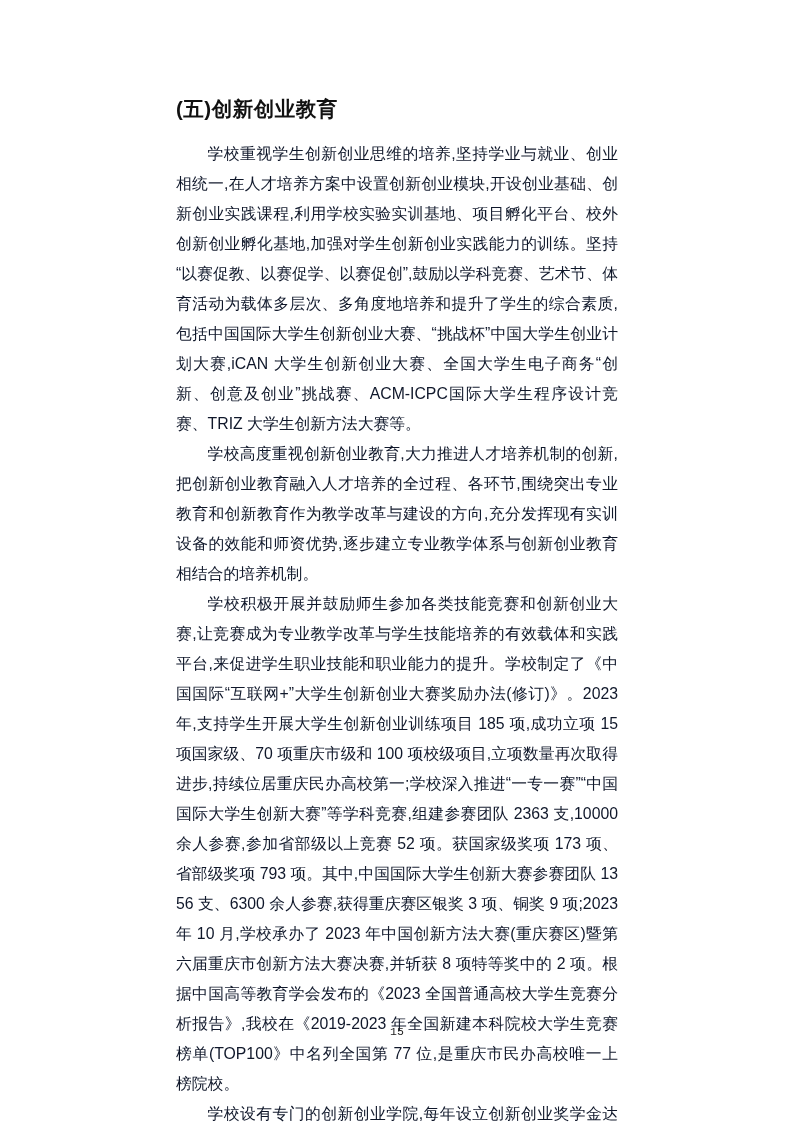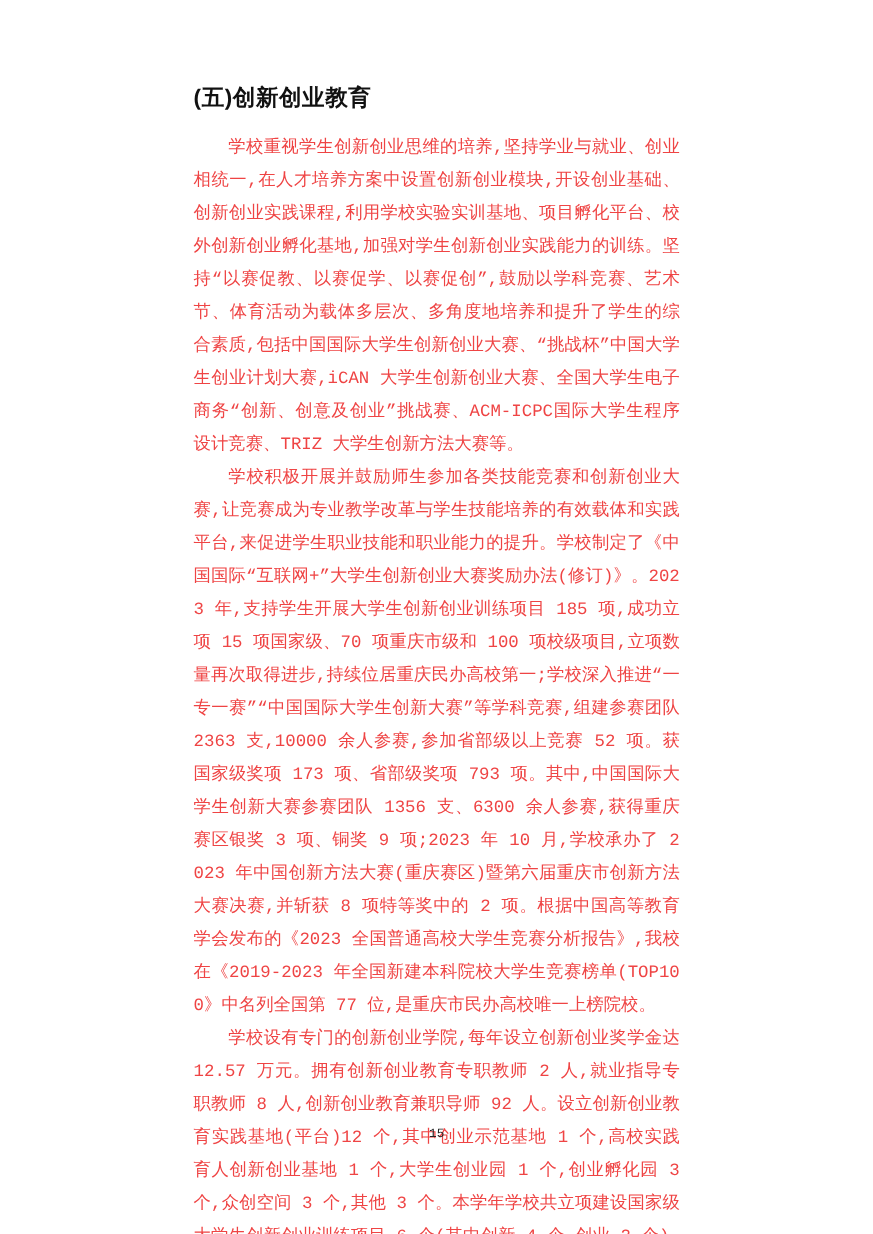--- a/index.html
+++ b/index.html
@@ -7,38 +7,38 @@
     padding: 0;
     background: #ffffff;
   }
   .page {
     position: relative;
     width: 680px;
     height: 1122px;
     margin: 0 auto;
     background: #ffffff;
     box-sizing: border-box;
-    padding: 74px 119px 0 119px;
+    padding: 94px 119px 0 119px;
     overflow: hidden;
   }
   .heading {
     margin: 0 0 15px 0;
     font-family: "Liberation Sans", "DejaVu Sans", sans-serif;
     font-weight: 700;
     font-size: 20.5px;
     line-height: 30px;
     color: #111111;
     letter-spacing: 0.5px;
   }
   .body-para {
     margin: 0;
-    font-family: Liberation Mono, monospace;
+    font-family: Liberation Sans, sans-serif;
     font-size: 15.8px;
     line-height: 30px;
-    color: #ef4444;
+    color: #0f172a;
     text-align: justify;
     text-justify: inter-character;
     text-indent: 2em;
     word-break: break-all;
   }
   .page-number {
     position: absolute;
     left: 0;
     right: 0;
     top: 1025px;
@@ -49,19 +49,20 @@
   }
 </style>
 </head>
 <body>
 
 <div class="page">
   <h1 class="heading">(五)创新创业教育</h1>
 
   <p class="body-para">学校重视学生创新创业思维的培养,坚持学业与就业、创业相统一,在人才培养方案中设置创新创业模块,开设创业基础、创新创业实践课程,利用学校实验实训基地、项目孵化平台、校外创新创业孵化基地,加强对学生创新创业实践能力的训练。坚持“以赛促教、以赛促学、以赛促创”,鼓励以学科竞赛、艺术节、体育活动为载体多层次、多角度地培养和提升了学生的综合素质,包括中国国际大学生创新创业大赛、“挑战杯”中国大学生创业计划大赛,iCAN 大学生创新创业大赛、全国大学生电子商务“创新、创意及创业”挑战赛、ACM-ICPC国际大学生程序设计竞赛、TRIZ 大学生创新方法大赛等。</p>
 
+  <p class="body-para">学校高度重视创新创业教育,大力推进人才培养机制的创新,把创新创业教育融入人才培养的全过程、各环节,围绕突出专业教育和创新教育作为教学改革与建设的方向,充分发挥现有实训设备的效能和师资优势,逐步建立专业教学体系与创新创业教育相结合的培养机制。</p>
 
   <p class="body-para">学校积极开展并鼓励师生参加各类技能竞赛和创新创业大赛,让竞赛成为专业教学改革与学生技能培养的有效载体和实践平台,来促进学生职业技能和职业能力的提升。学校制定了《中国国际“互联网+”大学生创新创业大赛奖励办法(修订)》。2023 年,支持学生开展大学生创新创业训练项目 185 项,成功立项 15 项国家级、70 项重庆市级和 100 项校级项目,立项数量再次取得进步,持续位居重庆民办高校第一;学校深入推进“一专一赛”“中国国际大学生创新大赛”等学科竞赛,组建参赛团队 2363 支,10000 余人参赛,参加省部级以上竞赛 52 项。获国家级奖项 173 项、省部级奖项 793 项。其中,中国国际大学生创新大赛参赛团队 1356 支、6300 余人参赛,获得重庆赛区银奖 3 项、铜奖 9 项;2023 年 10 月,学校承办了 2023 年中国创新方法大赛(重庆赛区)暨第六届重庆市创新方法大赛决赛,并斩获 8 项特等奖中的 2 项。根据中国高等教育学会发布的《2023 全国普通高校大学生竞赛分析报告》,我校在《2019-2023 年全国新建本科院校大学生竞赛榜单(TOP100》中名列全国第 77 位,是重庆市民办高校唯一上榜院校。</p>
 
   <p class="body-para">学校设有专门的创新创业学院,每年设立创新创业奖学金达 12.57 万元。拥有创新创业教育专职教师 2 人,就业指导专职教师 8 人,创新创业教育兼职导师 92 人。设立创新创业教育实践基地(平台)12 个,其中创业示范基地 1 个,高校实践育人创新创业基地 1 个,大学生创业园 1 个,创业孵化园 3 个,众创空间 3 个,其他 3 个。本学年学校共立项建设国家级大学生创新创业训练项目 6 个(其中创新 4 个,创业 2 个),省部级大学生创新创业训练项目 10 个(其中创新 8 个,创业 2 个)。学校创新创业园已获得了科技部、共青团中央、重庆市科技局、</p>
 
   <div class="page-number">15</div>
 </div>
 
 </body></html>

